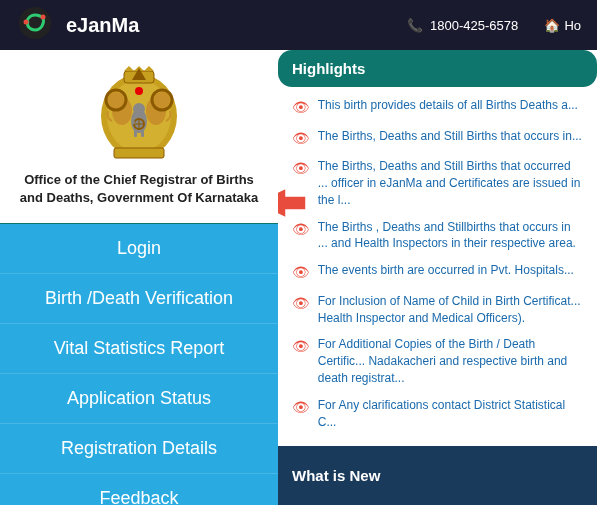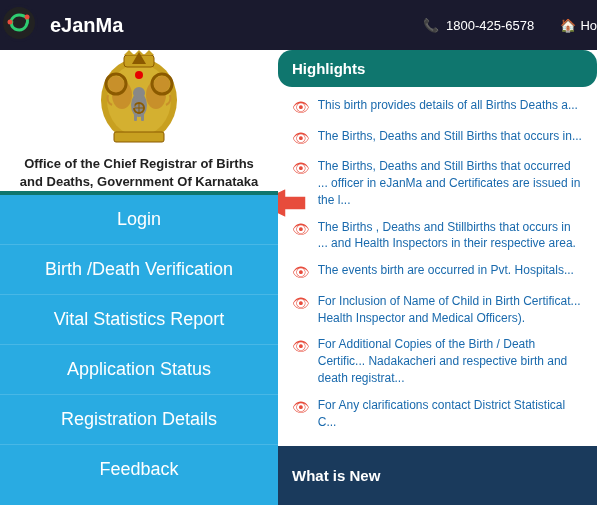--- a/index.html
+++ b/index.html
@@ -3,21 +3,21 @@
   <meta charset="utf-8">
   <style>
     * { margin: 0; padding: 0; box-sizing: border-box; }
     body { font-family: Arial, sans-serif; width: 597px; height: 505px; overflow: hidden; background: #f0f0f0; }
 
     
     .header {
       background: #1a1a2e;
       display: flex;
       align-items: center;
-      padding: 8px 0;
+      padding: 8px 16px;
       height: 50px;
       gap: 12px;
     }
     .header-title {
       color: white;
       font-size: 20px;
       font-weight: bold;
       flex: 1;
     }
     .header-phone {
@@ -47,24 +47,25 @@
       width: 278px;
       min-width: 278px;
       background: #f5f5f5;
       padding: 0;
       display: flex;
       flex-direction: column;
     }
 
     .logo-section {
       background: white;
+      padding: 16px;
       display: flex;
       flex-direction: column;
       align-items: center;
-      border-bottom: 4px solid #0f766e;
+      border-bottom: 1px solid #0f766e;
     }
 
     .emblem {
       width: 90px;
       height: 95px;
       margin-bottom: 10px;
     }
 
     .office-title {
       font-size: 13px;

